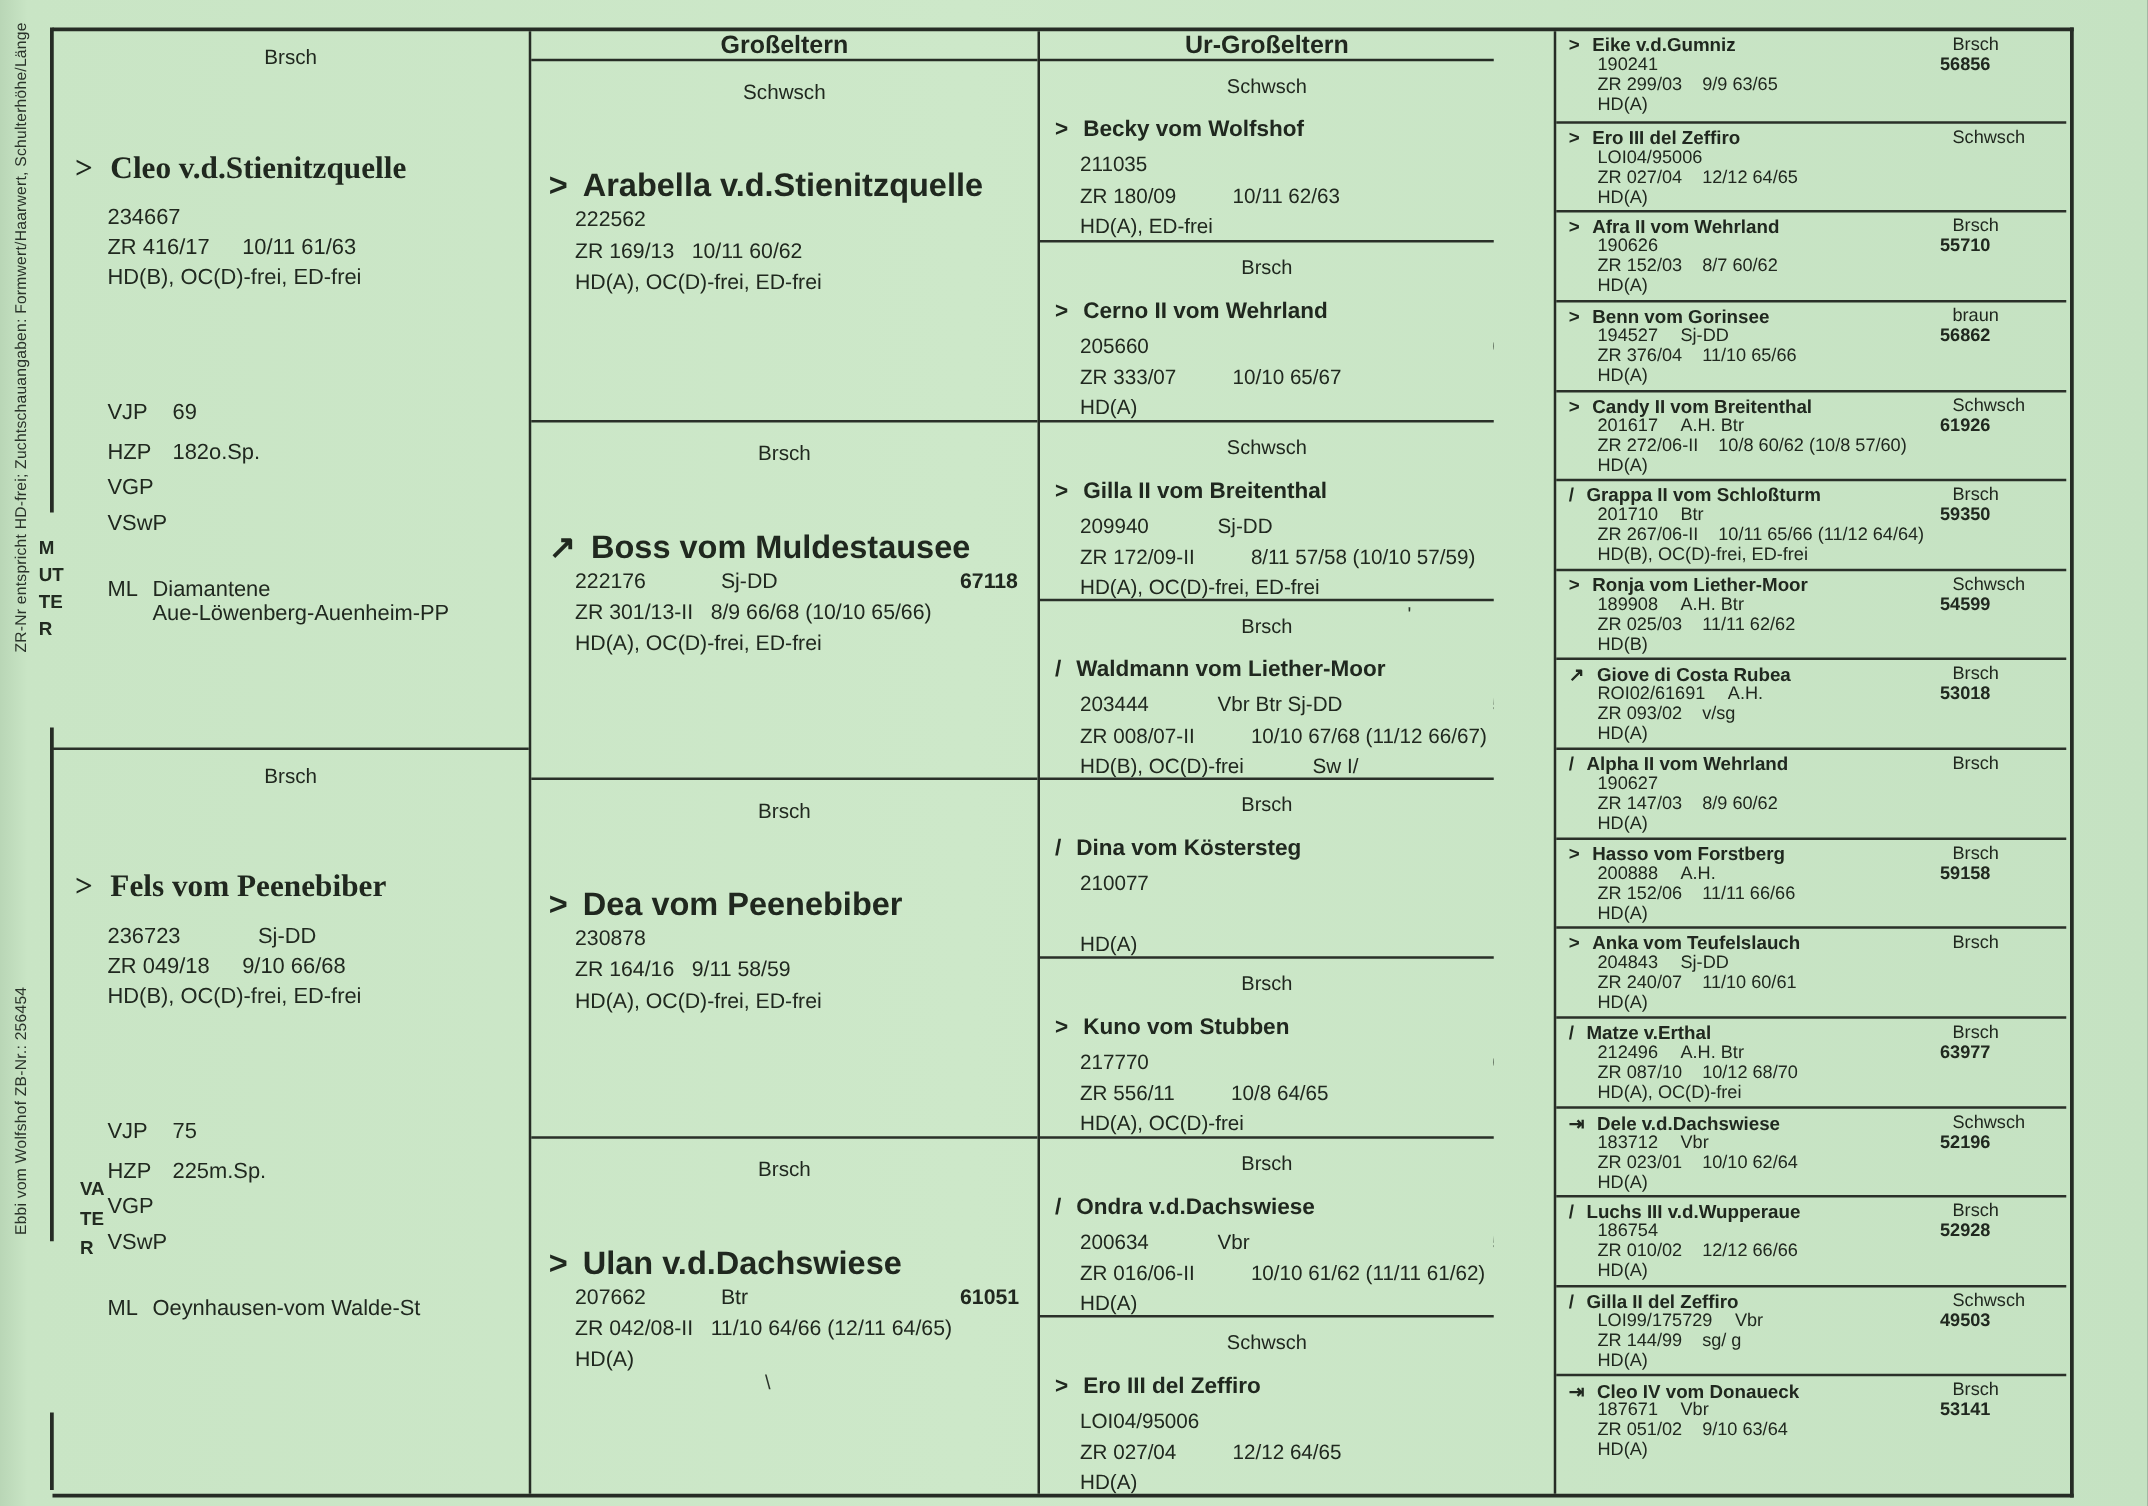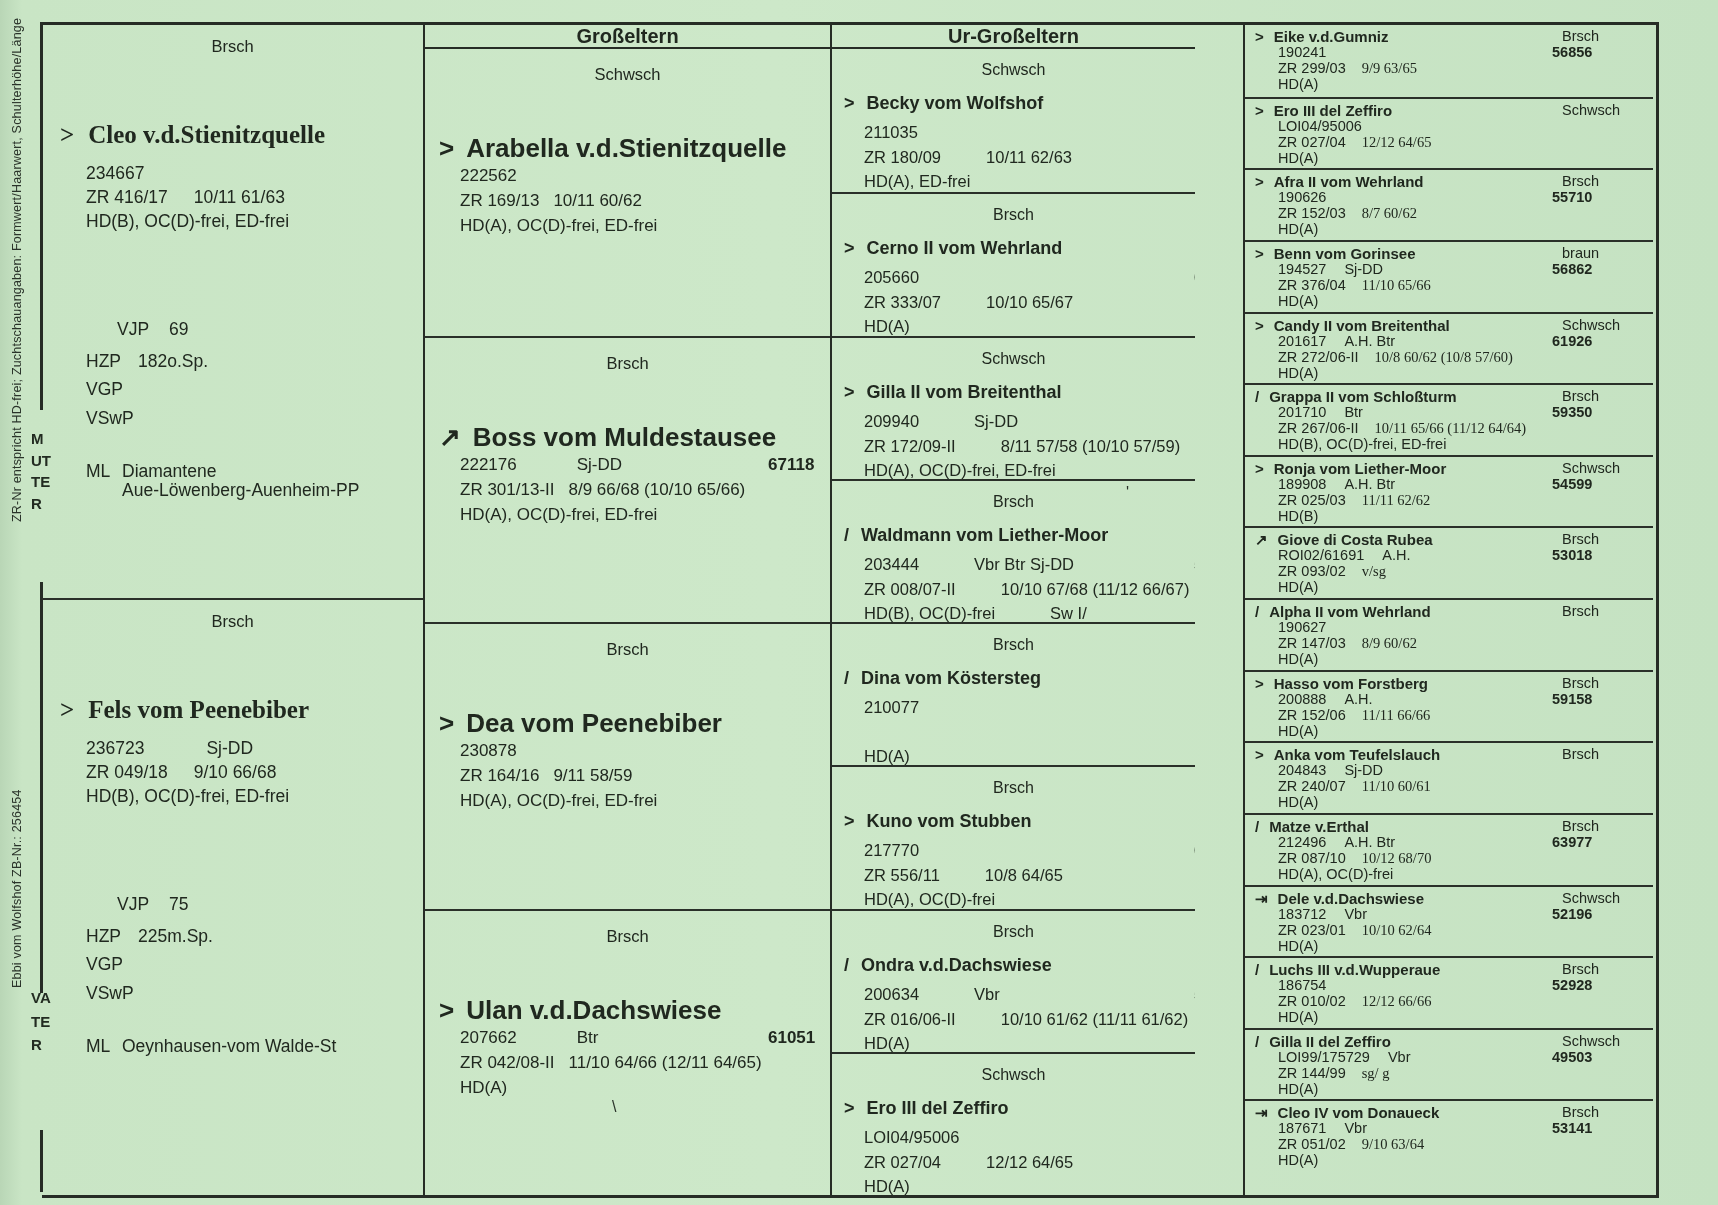--- a/index.html
+++ b/index.html
@@ -39,21 +39,21 @@
   .pcell{font-size:17.5px;}
   .pcell .coatc{top:12px;}
   .pcell .nline{top:96px; left:18px; font-weight:bold; font-size:25px;font-family:Liberation Serif, serif;}
   .pcell .nline .nm{margin-left:14px;}
   .pcell .r-reg{top:138px; left:44px;}
   .pcell .r-reg .tag{margin-left:62px;}
   .pcell .r-zr{top:162px; left:44px;}
   .pcell .r-zr .sc{margin-left:26px;}
   .pcell .r-hd{top:186px; left:44px;}
   .pcell .trow .tv{position:absolute; left:52px;}
-  .pcell .t-vjp{top:294px; left:44px;margin-left:31px;} .pcell .t-hzp{top:326px; left:44px;}
+  .pcell .t-vjp{top:294px; left:44px;} .pcell .t-hzp{top:326px; left:44px;}
   .pcell .t-vgp{top:354px; left:44px;} .pcell .t-vswp{top:383px; left:44px;}
   .pcell .t-ml{top:436px; left:44px;}  .pcell .t-ml .tv{left:36px;}
   .pcell .t-ml2{top:455px; left:80px;}
   
   .gcell{font-size:17px;}
   .gcell .coatc{top:16px;}
   .gcell .r1{top:84px; left:14px; font-weight:bold; font-size:26px;}
   .gcell .r1 .nm{margin-left:12px;}
   .gcell .r2{top:117px; left:35px;}
   .gcell .r2 .tg{margin-left:60px;}
@@ -75,37 +75,37 @@
   .ucell .r4 .hdx{margin-left:55px;}
   
   .qcell{font-size:14.5px;}
   .qcell .r1{top:3px; left:10px; font-weight:bold; font-size:15px;}
   .qcell .r1 .nm{margin-left:10px;}
   .qcell .coat4{position:absolute; left:307px; font-weight:normal; font-size:14.5px;}
   .qcell .r2{top:19px; left:33px;}
   .qcell .r2 .tg{margin-left:18px;}
   .qcell .kb4{position:absolute; left:274px; font-weight:bold;}
   .qcell .r3{top:35px; left:33px;}
-  .qcell .r3 .sc{margin-left:16px;font-family:Liberation Serif, serif;}
+  .qcell .r3 .sc{margin-left:16px;}
   .qcell .r4{top:51px; left:33px;}
   .stray{position:absolute; font-size:16px; color:#2a332a;}
 </style>
 </head>
 <body>
 
 <div class="sheet">
 
   <div class="rot" style="left:10px; top:522px;">ZR-Nr entspricht HD-frei; Zuchtschauangaben: Formwert/Haarwert, Schulterhöhe/Länge</div>
   <div class="rot" style="left:10px; top:988px;">Ebbi vom Wolfshof ZB-Nr.: 256454</div>
 
   <div class="vseg" style="top:22px; height:388px;"></div>
   <div class="vseg" style="top:582px; height:411px;"></div>
   <div class="vseg" style="top:1130px; height:62px;"></div>
   <div class="sidelabel" style="top:428px; line-height:21.5px;">MUTTER</div>
-  <div class="sidelabel" style="top:986px; line-height:23.5px;">VATER</div>
+  <div class="sidelabel" style="top:940px; line-height:23.5px;margin-left:33px;">VATER</div>
 
   <div class="ptable">
 
     <div class="col col-eltern">
 
       <div class="cell pcell">
         <div class="coatc">Brsch</div>
         <div class="l nline">
           <span class="arw">&gt;</span><span class="nm">Cleo v.d.Stienitzquelle</span>
         </div>

